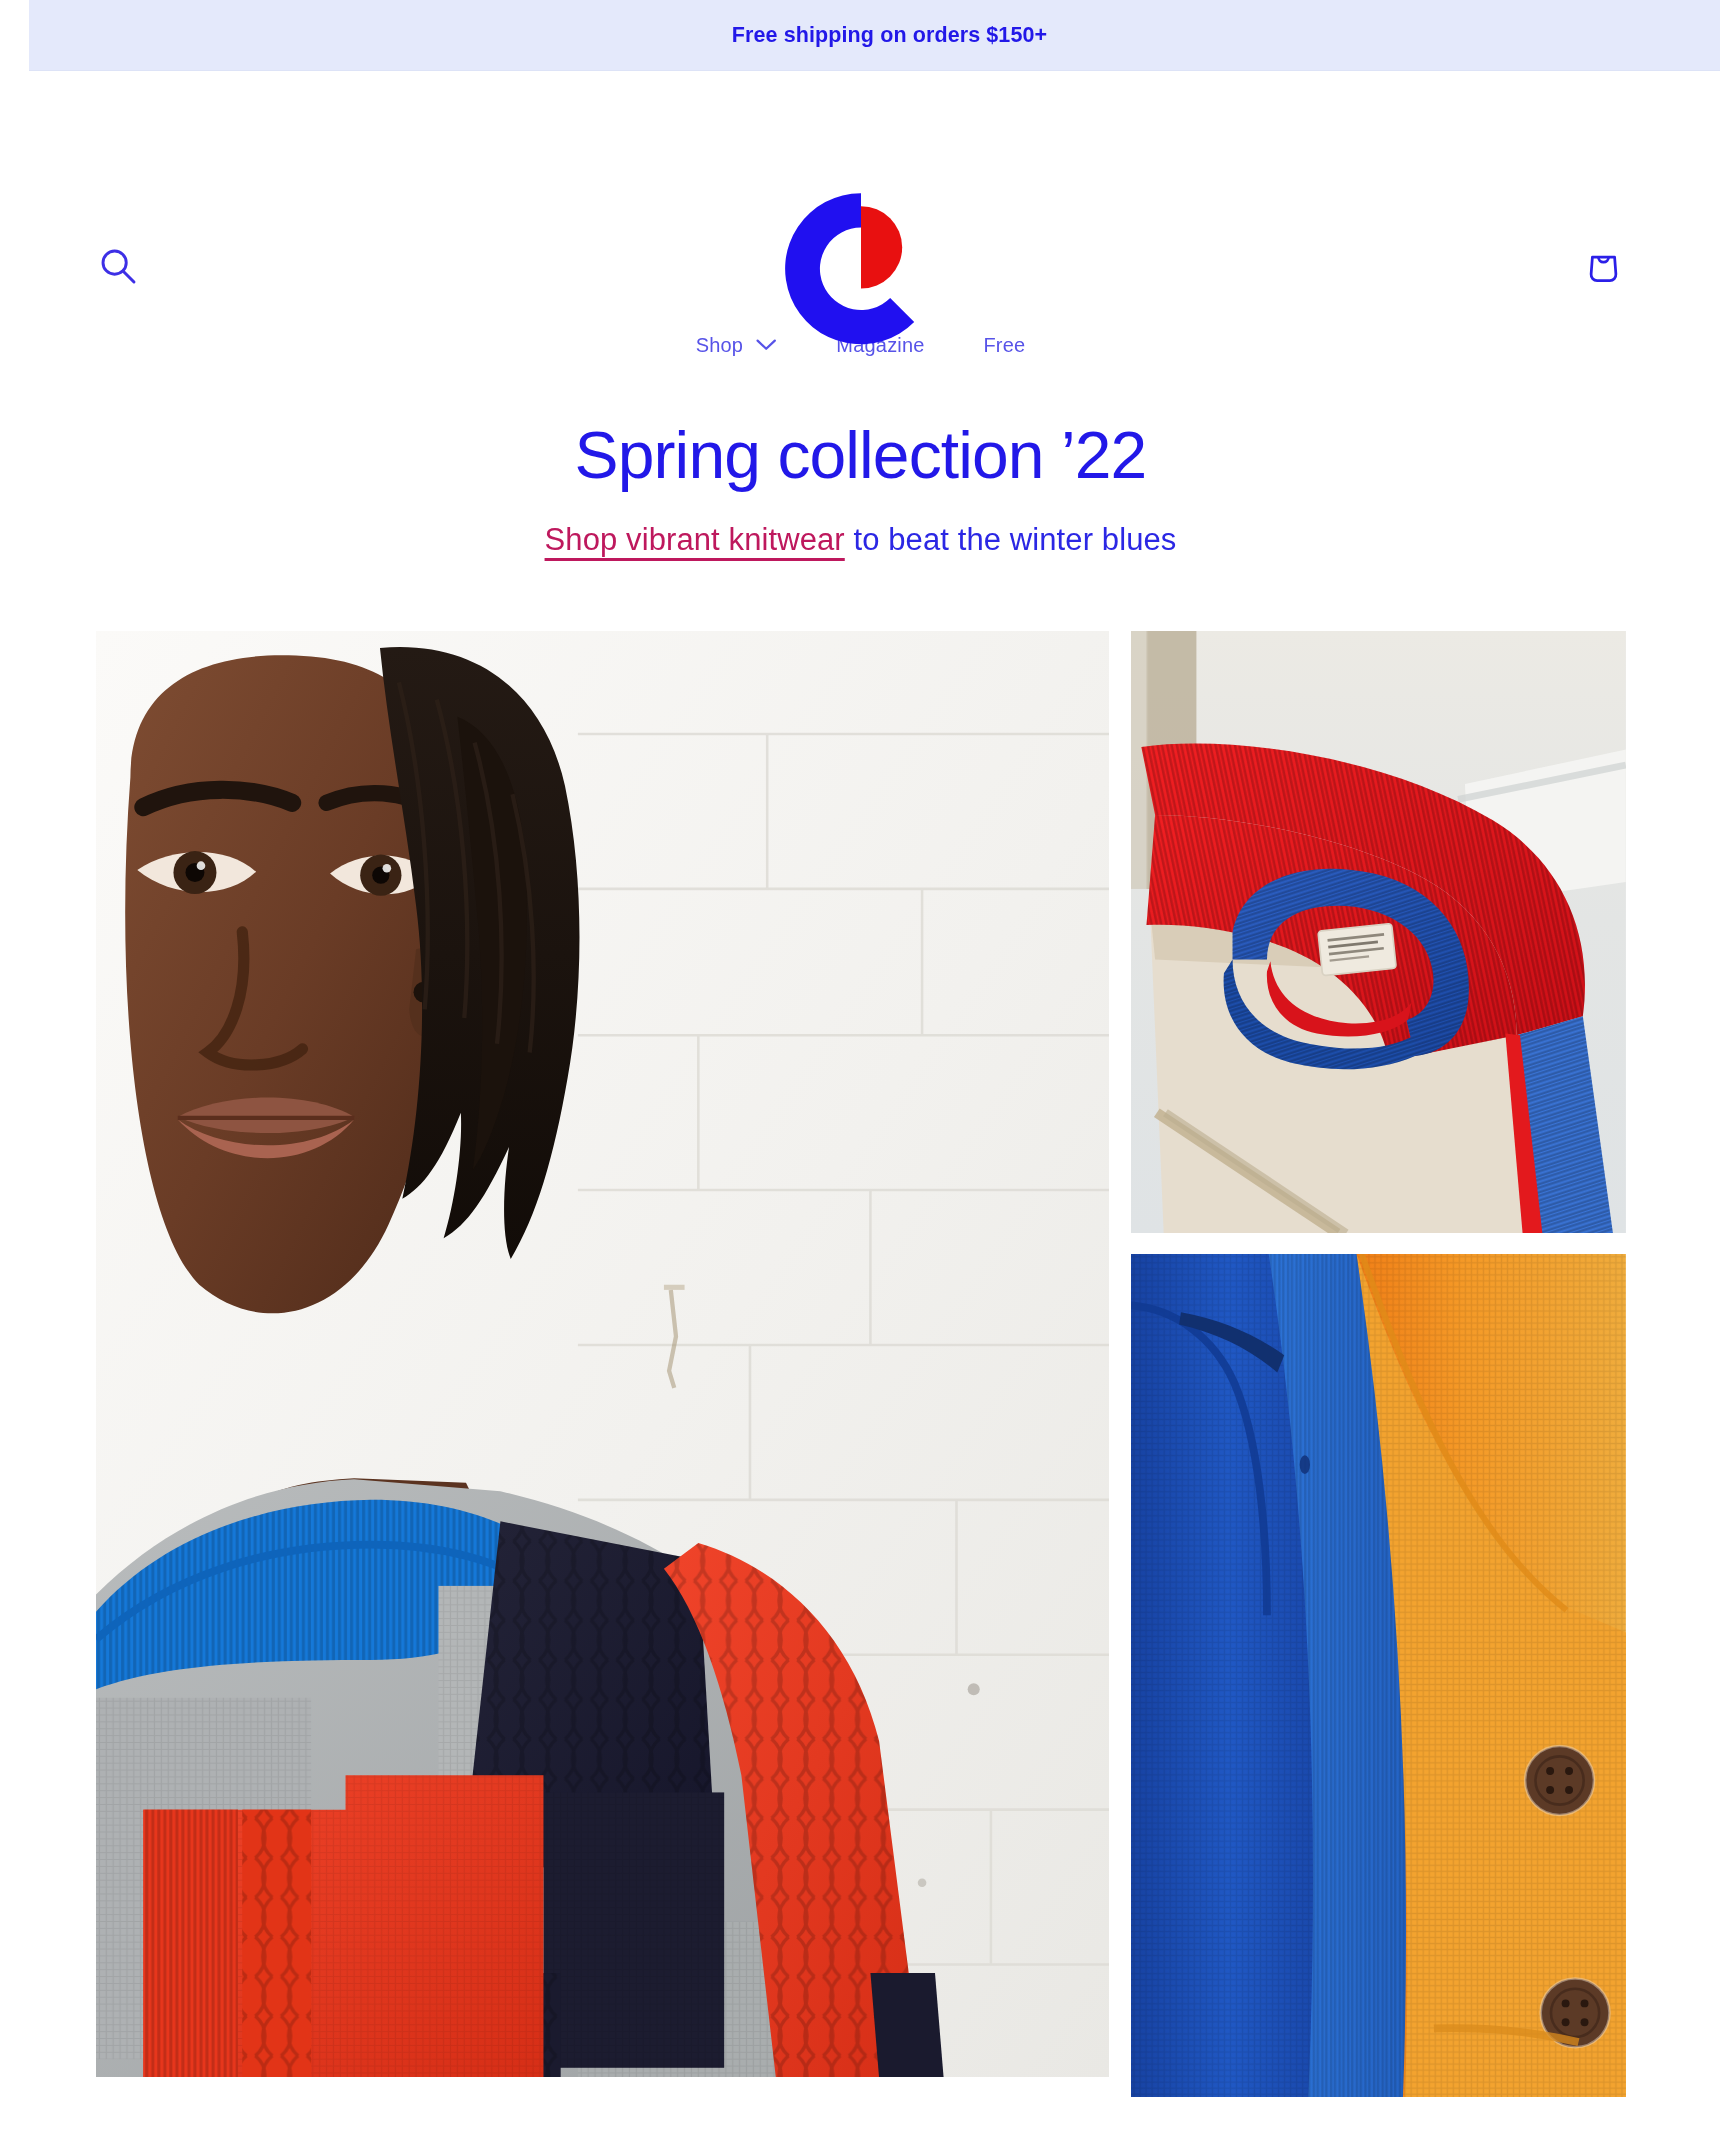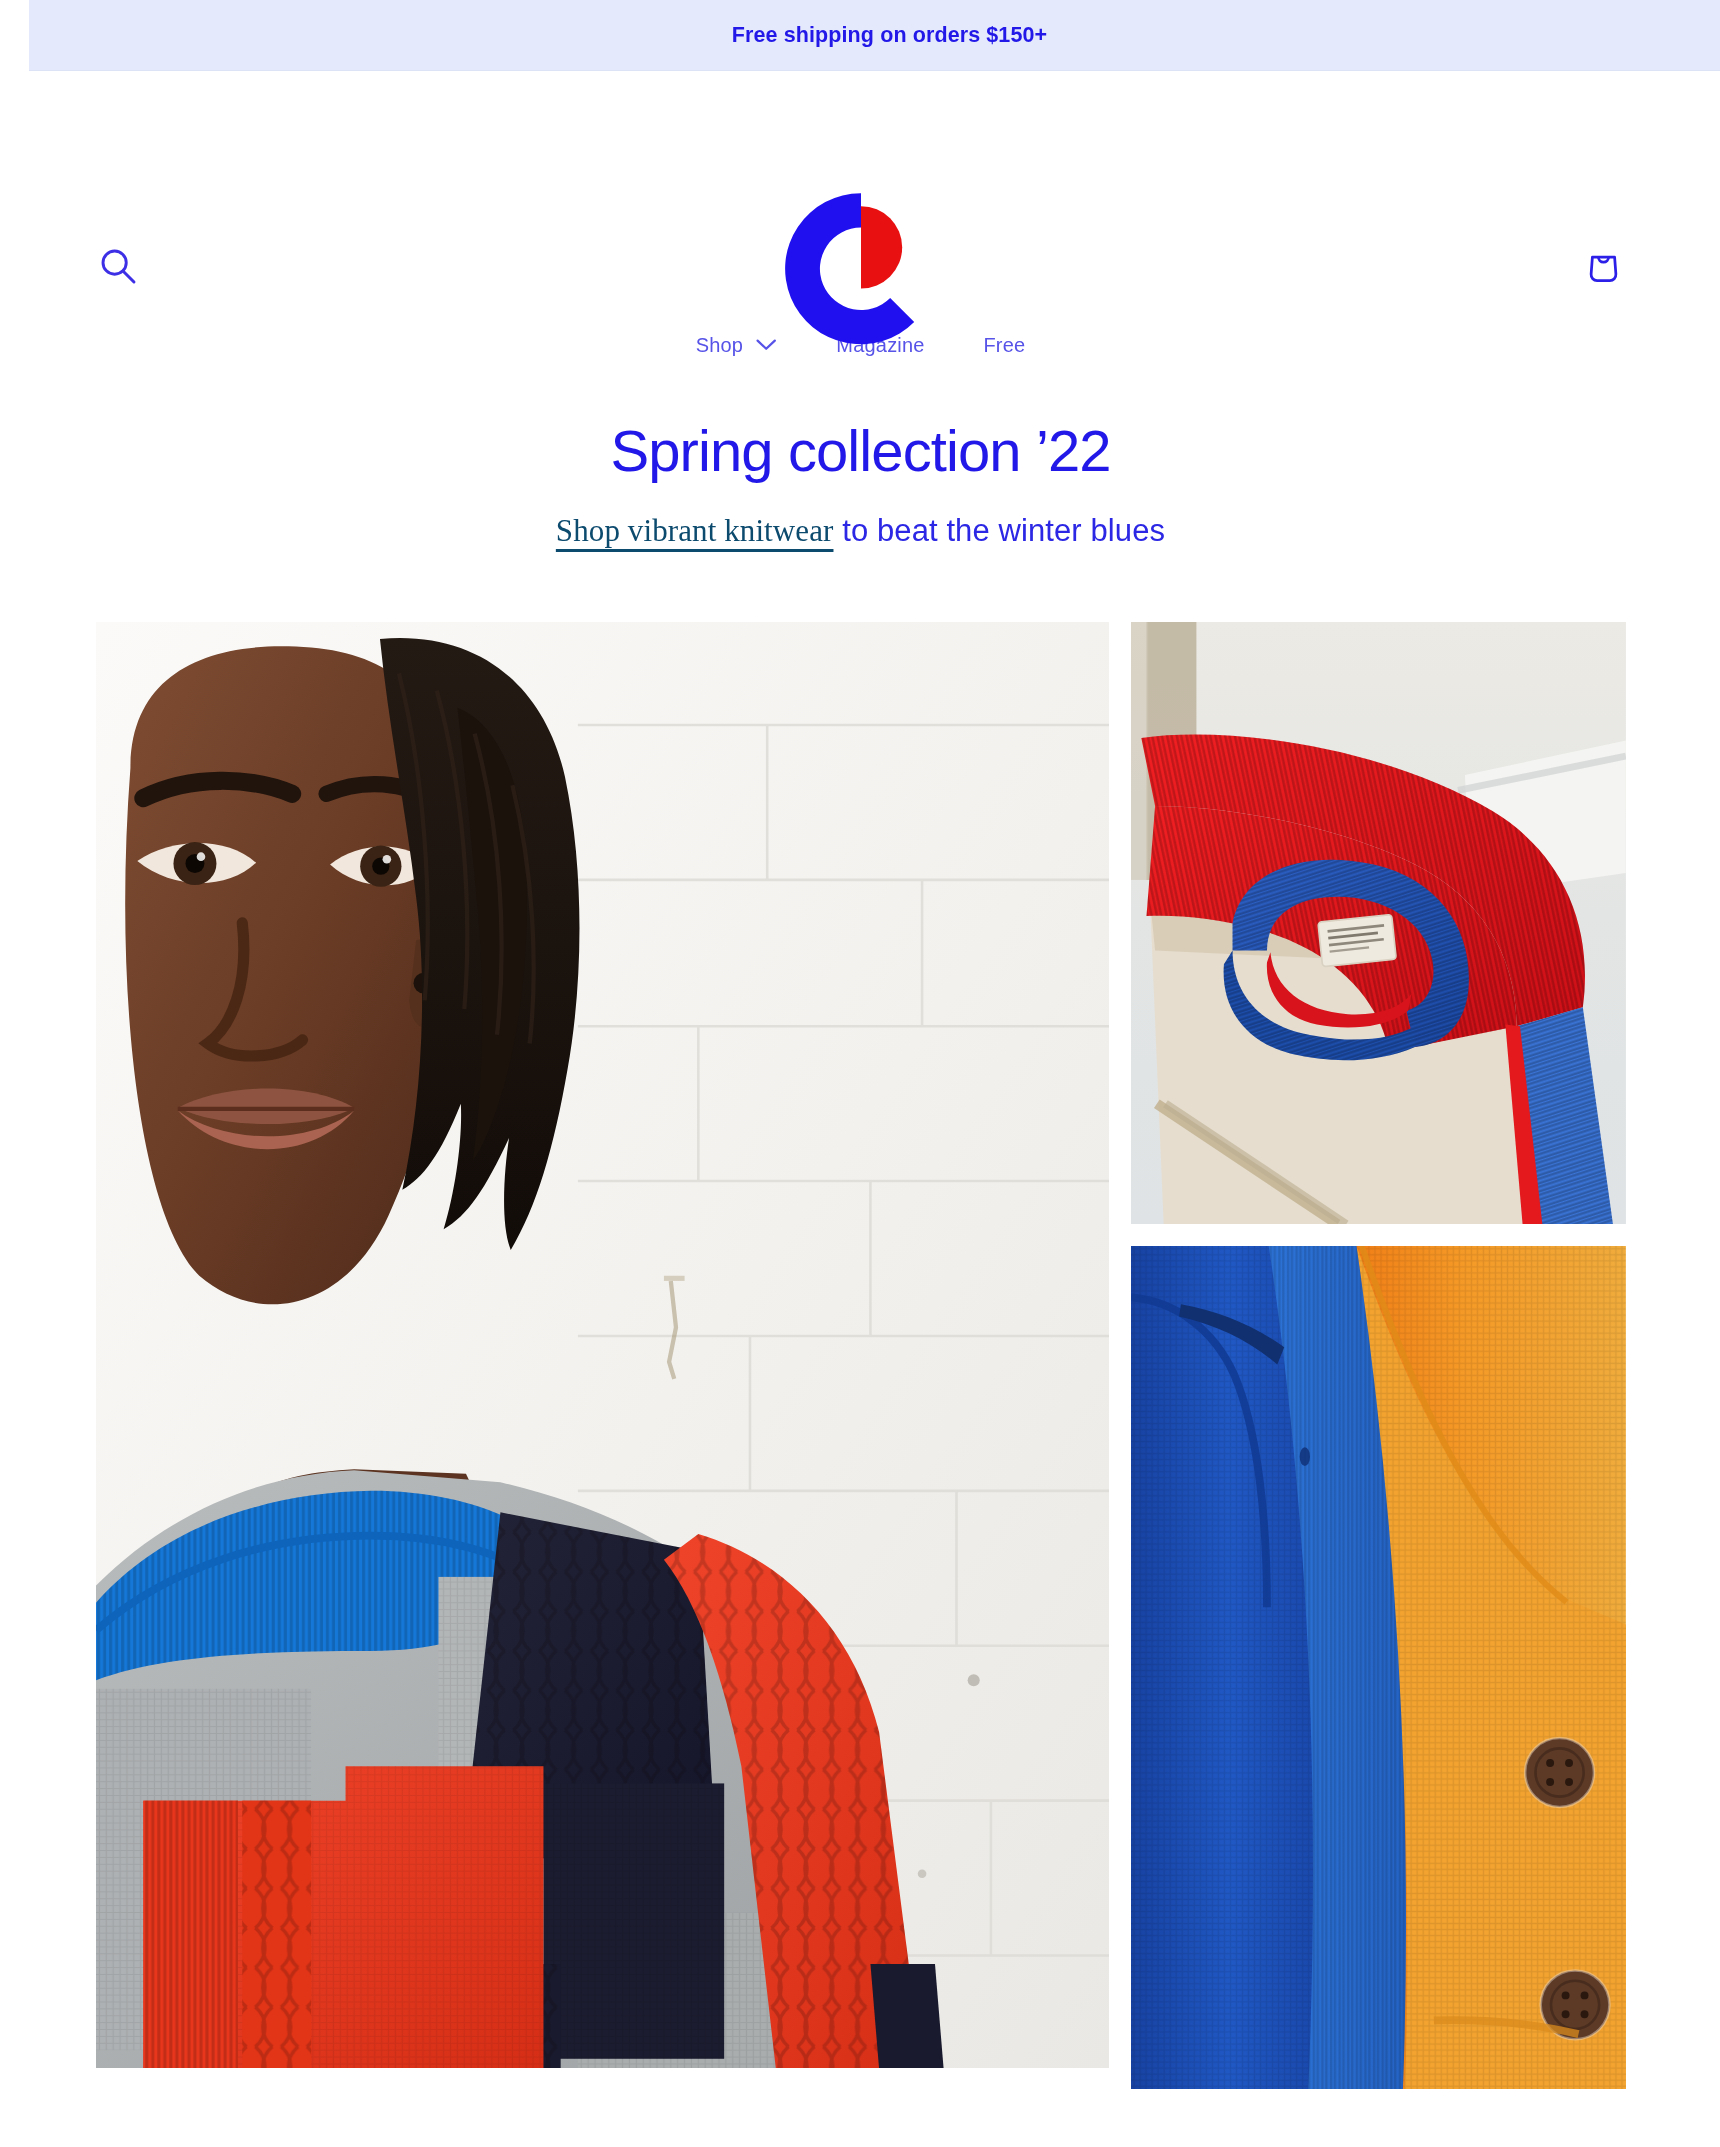--- a/index.html
+++ b/index.html
@@ -86,39 +86,38 @@
   .chev{ display:block; }
 
   
   .hero{
     width:100%;
     text-align:center;
     padding-top:52px;
   }
   .hero-title{
     color:#2218e8;
-    font-size:58px;
+    font-size:66px;
     font-weight:400;
     line-height:1.05;
     letter-spacing:-0.9px;
   }
   .hero-sub{
     margin-top:31px;
     font-size:31px;
     color:#2b27e4;
     font-weight:400;
     letter-spacing:0.1px;
   }
   .hero-sub-link{
-    color:#0c4a6e;
+    color:#be185d;
     text-decoration:underline;
     text-underline-offset:7.7px;
     text-decoration-thickness:2.6px;
     cursor:pointer;
-    font-family:Liberation Serif, serif;
   }
 
   
   .media-grid{
     margin:73px auto 0 auto;
     width:1530px;
     display:flex;
     gap:21.5px;
     align-items:flex-start;
   }

